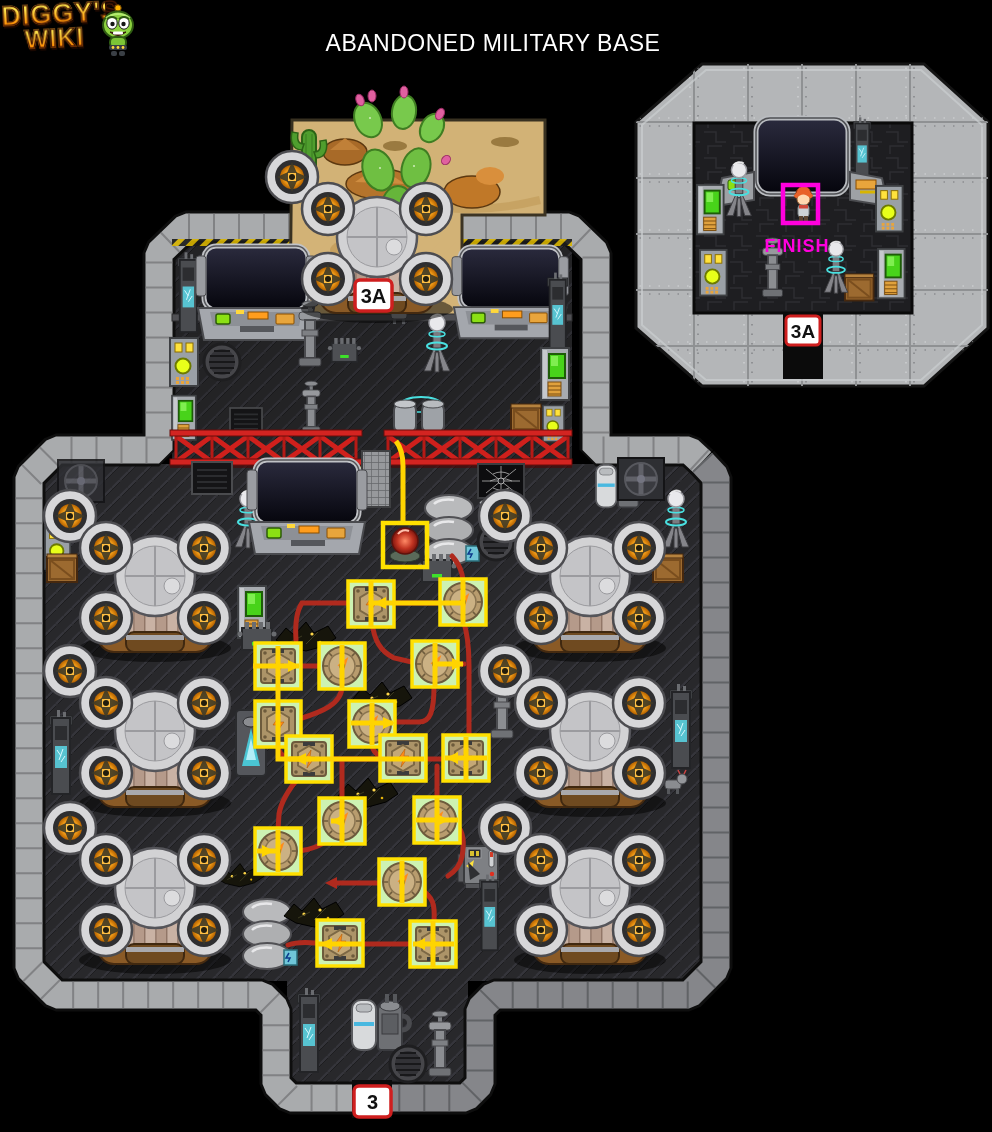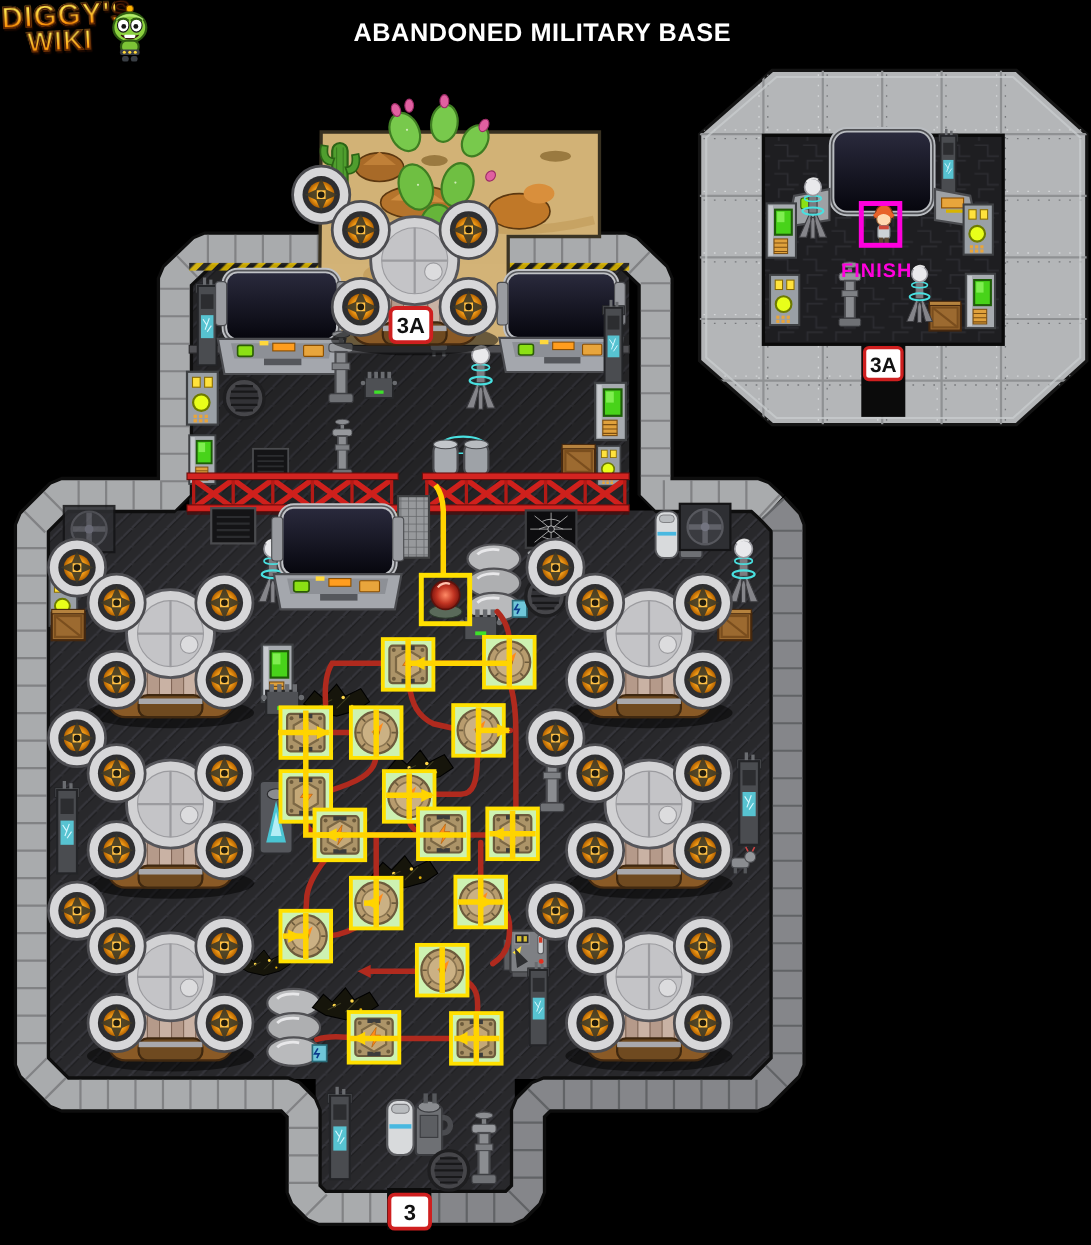--- a/index.html
+++ b/index.html
@@ -8,22 +8,22 @@
   }
   *{margin:0;padding:0;box-sizing:border-box}
   body{width:992px;height:1132px;background:var(--background);position:relative;overflow:hidden;
        font-family:"Liberation Sans",sans-serif}
   .logo{position:absolute;left:2px;top:2px;width:104px;text-align:center;transform:rotate(-3deg);z-index:5}
   .logo-line{font-weight:900;font-size:27px;line-height:.92;letter-spacing:1px;
     background:linear-gradient(#ffe14a 25%,#ff8a00 85%);-webkit-background-clip:text;background-clip:text;
     color:transparent;-webkit-text-stroke:1.4px #4a1a05;filter:drop-shadow(1px 2px 0 #1c0800)}
   .logo-line2{font-size:25px}
   .alien{position:absolute;left:96px;top:4px;z-index:5}
-  .page-title{position:absolute;left:283px;top:16px;width:420px;text-align:center;
-    font-size:23px;font-weight:700;color:var(--title_text);letter-spacing:.5px}
+  .page-title{position:absolute;left:283px;top:30px;width:420px;text-align:center;
+    font-size:23px;font-weight:400;color:var(--title_text);letter-spacing:.5px}
   svg text{font-family:"Liberation Sans",sans-serif}
   .map{position:absolute}
 </style>
 </head>
 <body>
 
 <div class="logo">
   <div class="logo-line">DIGGY'S</div>
   <div class="logo-line logo-line2">WIKI</div>
 </div>

